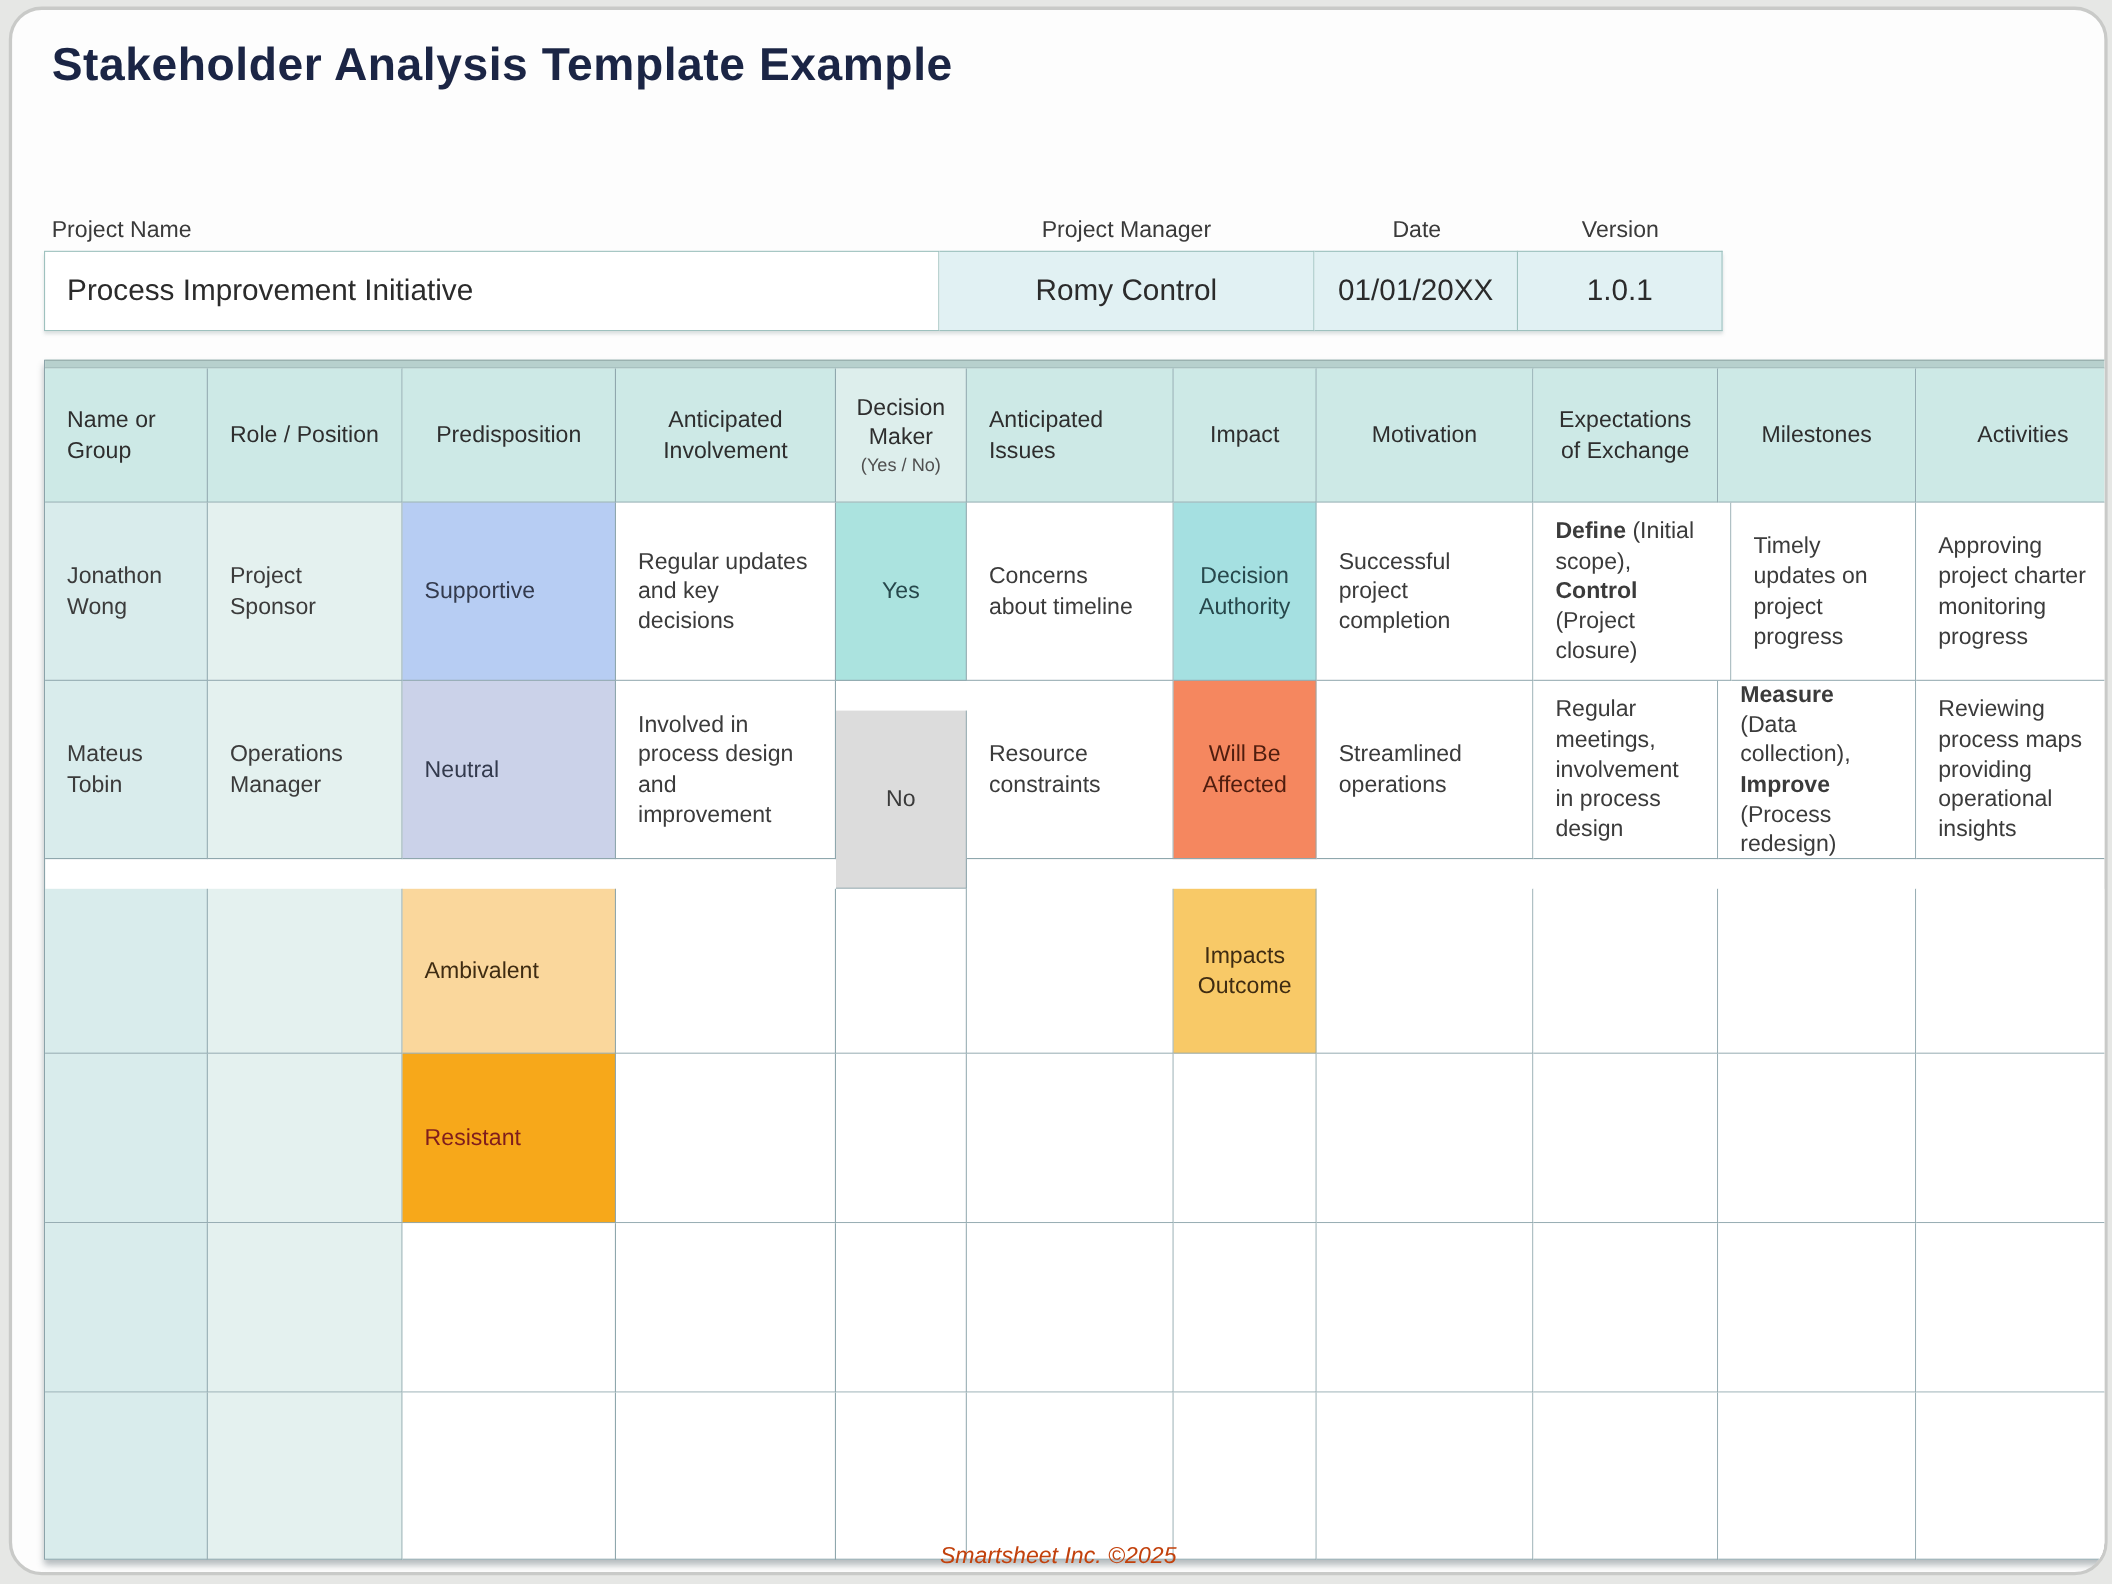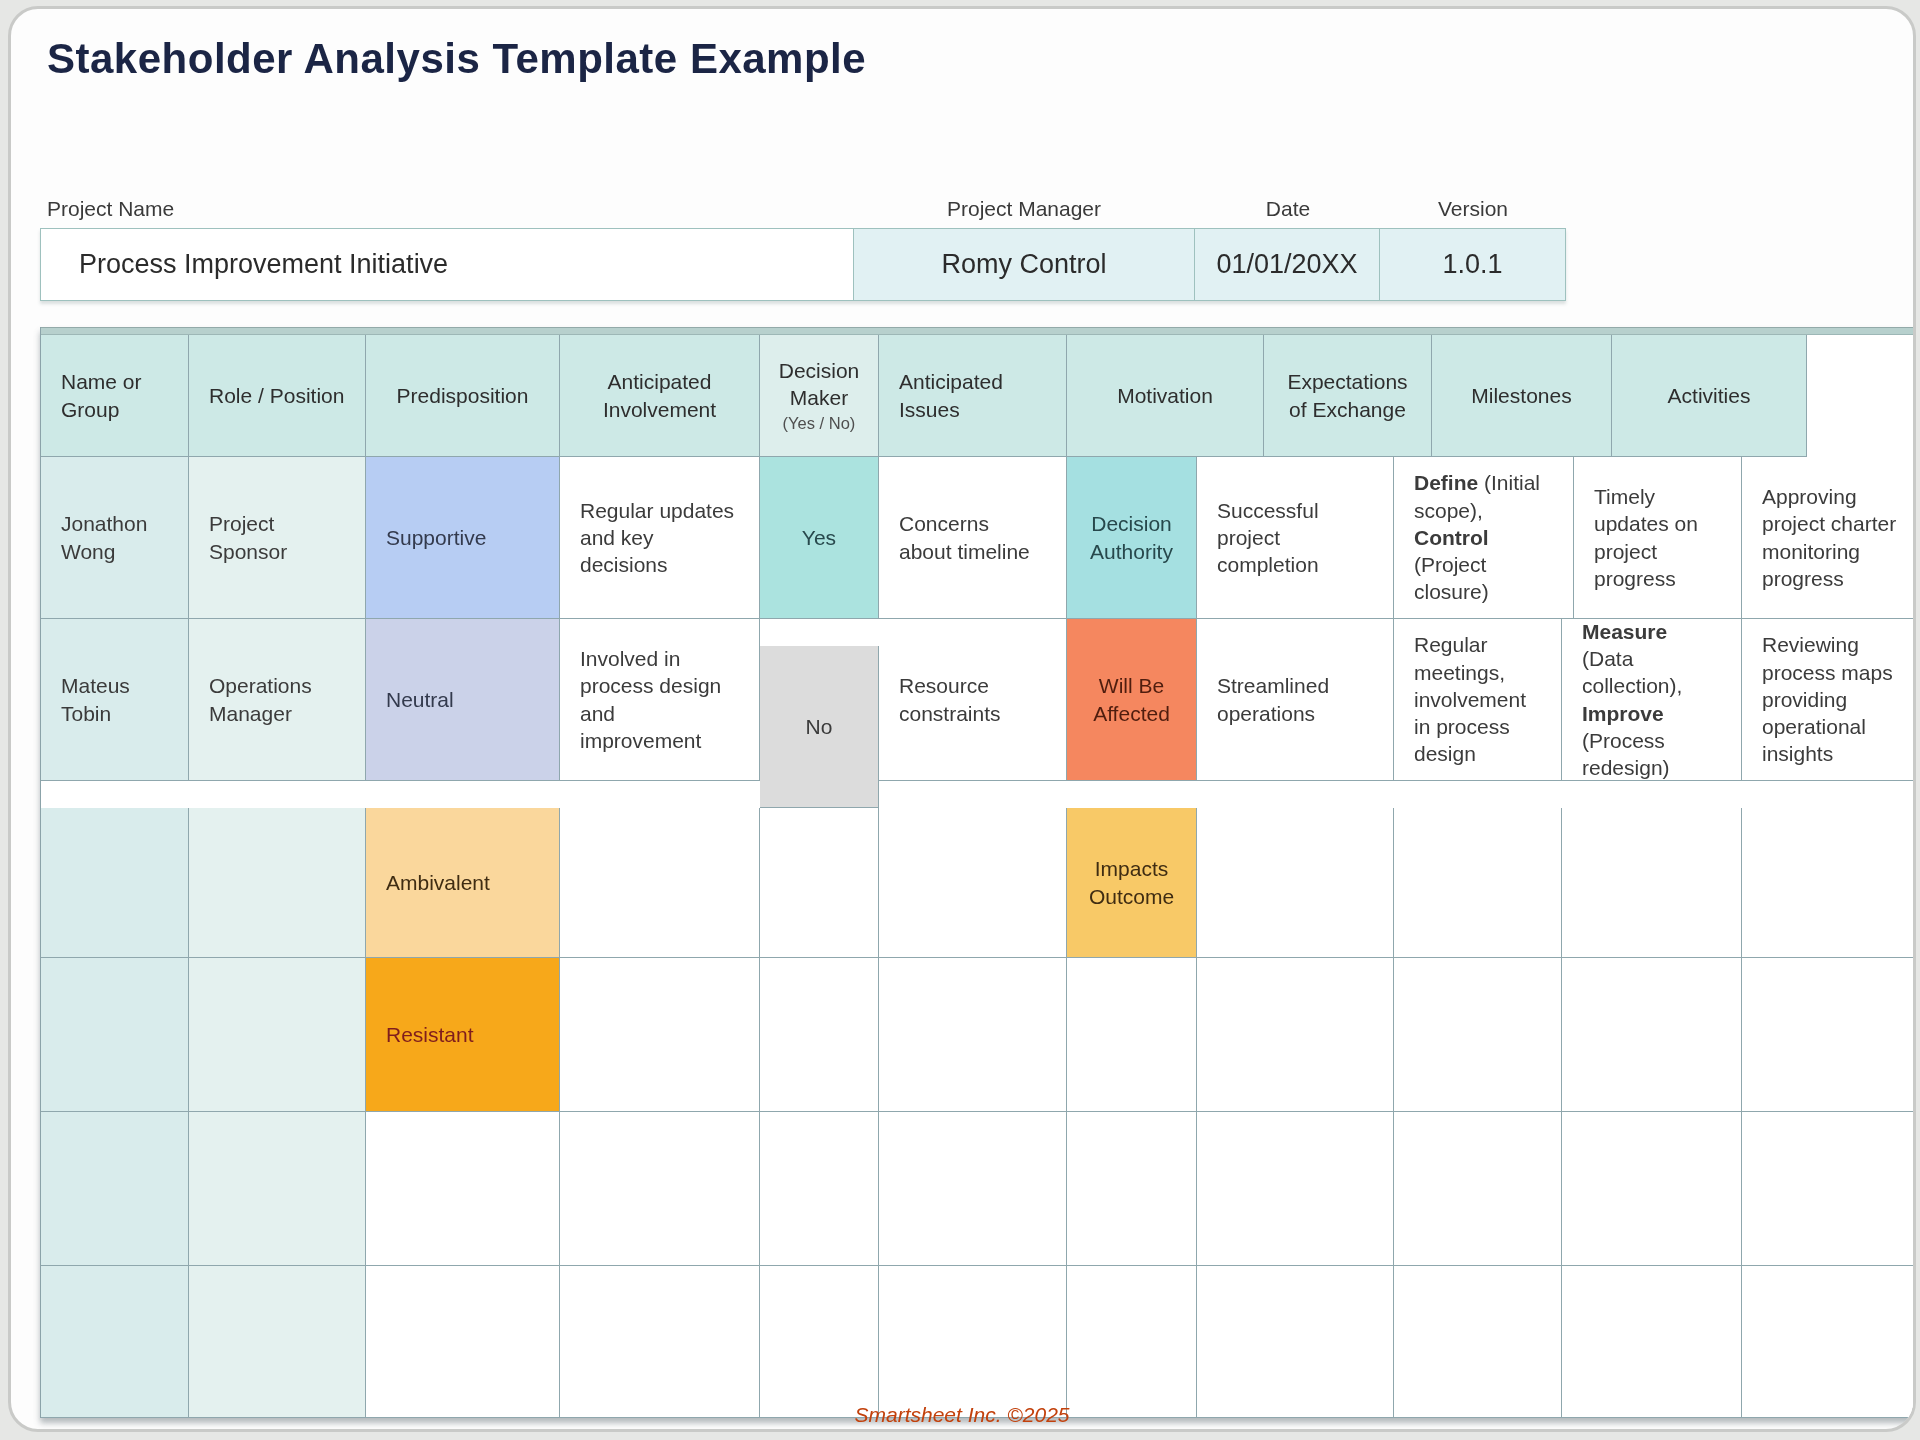--- a/index.html
+++ b/index.html
@@ -24,21 +24,21 @@
 
   .info-row {
     position:absolute; left:29px; top:219px; height:73px; display:flex;
     box-shadow:0 3px 3px rgba(120,140,140,.25);
   }
   .info-cell {
     height:100%; border:1.5px solid #9ec1be; border-left:none;
     display:flex; align-items:center; justify-content:center;
     font-size:27px; color:#2b2b2b; background:#e1f1f3;
   }
-  .info-cell:first-child { border-left:1.5px solid #9ec1be; background:#ffffff; justify-content:flex-start; padding-left:38px; }
+  .info-cell:first-child { border-left:1.5px solid #9ec1be; background:#ffffff; justify-content:flex-start; padding-left:20px; }
 
   .sheet {
     position:absolute; left:29px; top:318px; width:1896px;
     border-left:1.5px solid #8ba3a9; border-right:1.5px solid #8ba3a9;
     box-shadow:0 5px 6px rgba(90,105,110,.45);
     background:#ffffff;
   }
   .sheet-topbar { height:8px; background:#b7d0cd; border-top:1.5px solid #93aaa9; border-bottom:1px solid #9db7b6; }
   .trow { display:flex; }
   .tcell {
@@ -91,20 +91,23 @@
         <div class="tcell center hcell" style="width: 200px; height: 122px; background: rgb(205, 233, 230);">
           <div>Anticipated Involvement</div>
         </div>
         <div class="tcell center hcell" style="width: 119px; height: 122px; background: rgb(221, 238, 236);">
           <div>Decision Maker</div>
           <div class="sub">(Yes / No)</div>
         </div>
         <div class="tcell hcell" style="width: 188px; height: 122px; background: rgb(205, 233, 230);">
           <div>Anticipated Issues</div>
         </div>
+        <div class="tcell center hcell" style="width: 130px; height: 122px; background: rgb(205, 233, 230);">
+          <div>Impact</div>
+        </div>
         <div class="tcell center hcell" style="width: 197px; height: 122px; background: rgb(205, 233, 230);">
           <div>Motivation</div>
         </div>
         <div class="tcell center hcell" style="width: 168px; height: 122px; background: rgb(205, 233, 230);">
           <div>Expectations of Exchange</div>
         </div>
         <div class="tcell center hcell" style="width: 180px; height: 122px; background: rgb(205, 233, 230);">
           <div>Milestones</div>
         </div>
         <div class="tcell center hcell" style="width: 195px; height: 122px; background: rgb(205, 233, 230);">

